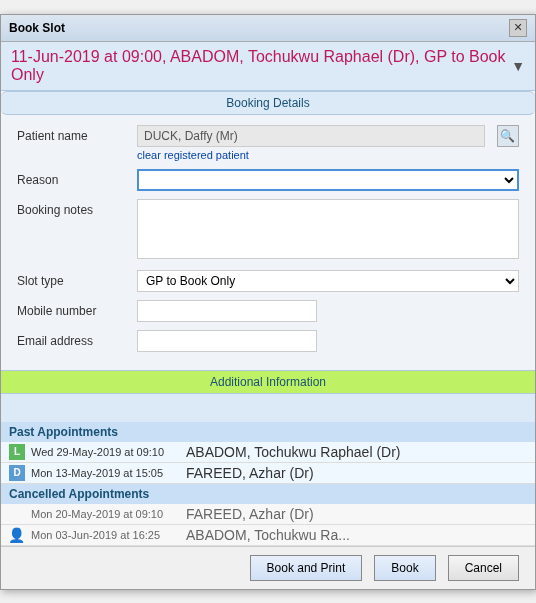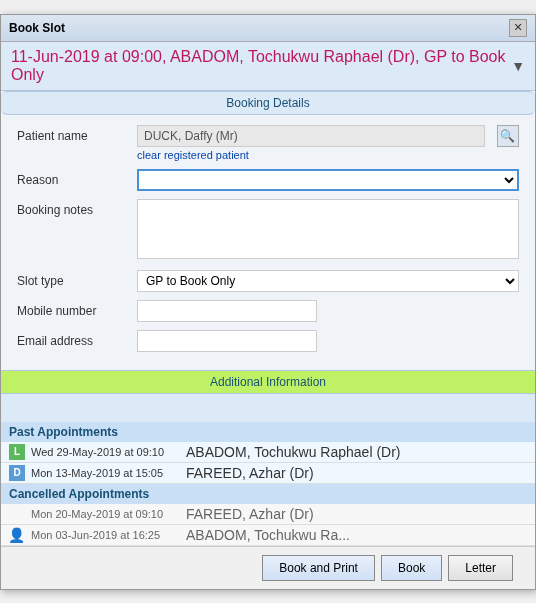--- a/index.html
+++ b/index.html
@@ -35,21 +35,21 @@
     .appt-icon { width: 16px; height: 16px; margin-right: 6px; display: flex; align-items: center; justify-content: center; flex-shrink: 0; }
     .icon-green { background: #5cb85c; color: #fff; font-size: 10px; font-weight: bold; }
     .icon-blue { background: #5b9bd5; color: #fff; font-size: 10px; font-weight: bold; }
     .icon-person { font-size: 14px; }
     .appt-datetime { width: 155px; color: #333; font-size: 11px; flex-shrink: 0; }
     .appt-name { color: #333; font-size: 14px; }
     .cancelled-row { background: #f7f7f7; }
     .cancelled-row .appt-datetime { color: #666; }
     .cancelled-row .appt-name { color: #666; }
     .appt-list-wrapper { position: relative; }
-    .footer { background: #f0f0f0; border-top: 1px solid #ccc; padding: 8px 22px; display: flex; justify-content: flex-end; gap: 6px; }
+    .footer { background: #f0f0f0; border-top: 1px solid #ccc; padding: 8px 16px; display: flex; justify-content: flex-end; gap: 12px; }
     .btn { padding: 4px 16px; border: 1px solid #888; background: linear-gradient(to bottom, #f5f5f5, #e0e0e0); cursor: pointer; font-size: 12px; height: 26px; }
     .btn-primary { background: linear-gradient(to bottom, #e8f0fb, #d0e0f5); }
     select { appearance: auto; }
   </style>
 </head>
 <body>
 
 <div class="window">
 
   <div class="title-bar">
@@ -157,16 +157,16 @@
           <span class="appt-name">ABADOM, Tochukwu Ra...</span>
         </div>
 
       </div>
     </div>
   </div>
 
   <div class="footer">
     <button class="btn btn-primary">Book and Print</button>
     <button class="btn btn-primary">Book</button>
-    <button class="btn">Letter</button>
+    <button class="btn">Cancel</button>
   </div>
 
 </div>
 
 </body></html>

